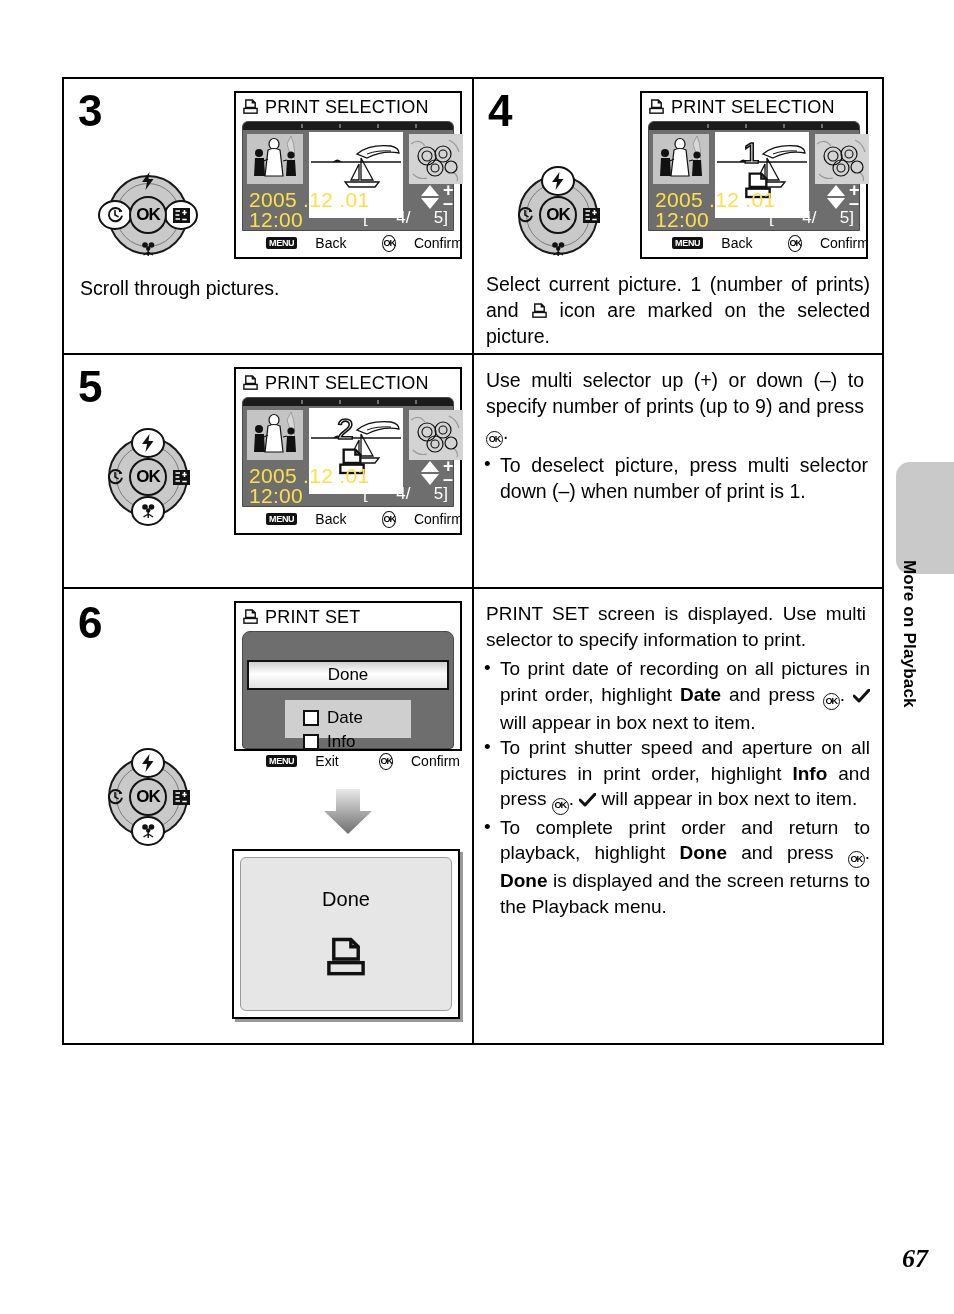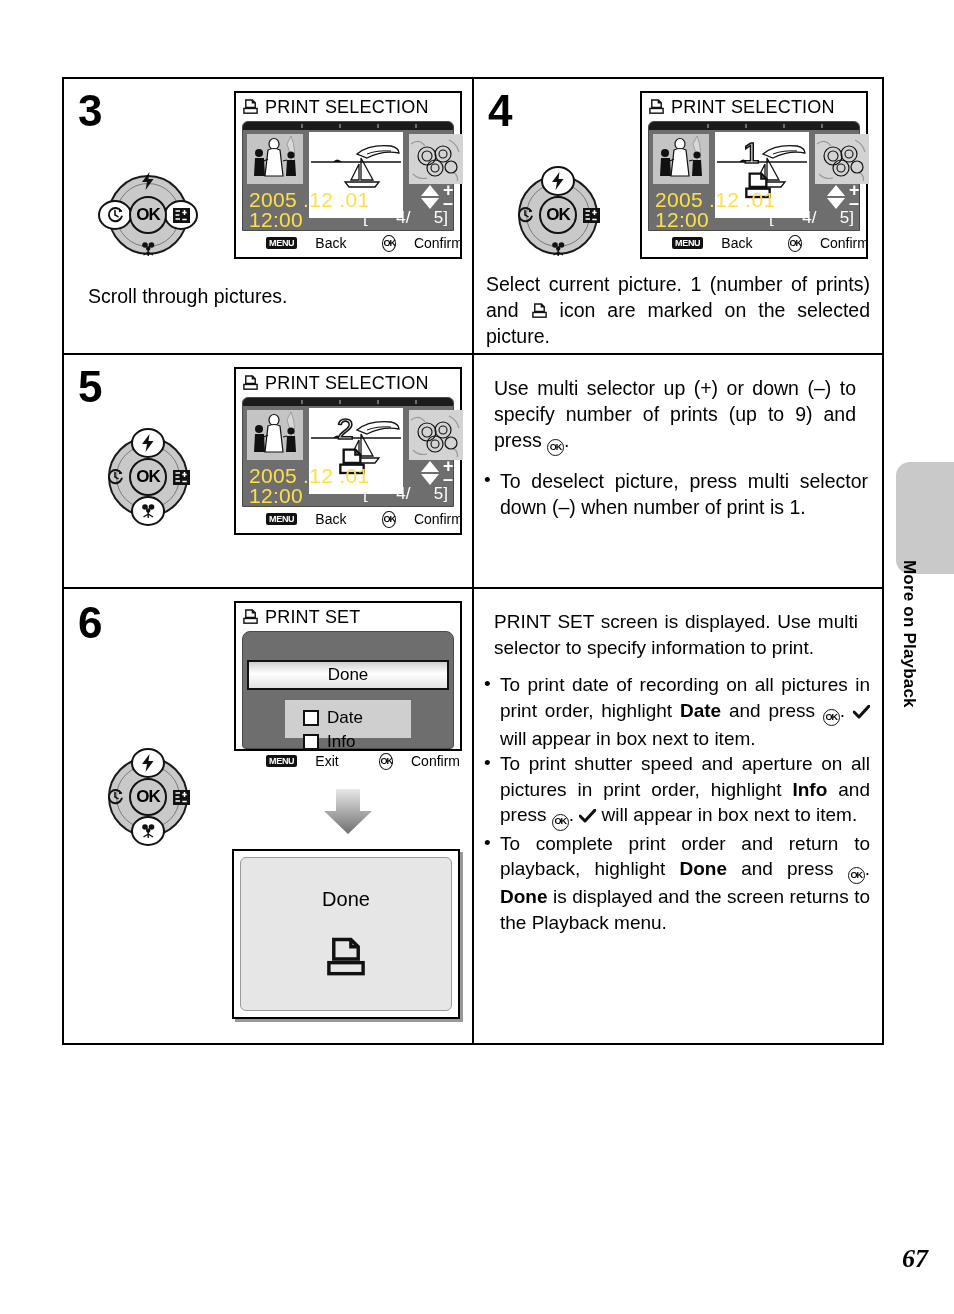--- a/index.html
+++ b/index.html
@@ -149,21 +149,21 @@
     width:17px; height:17px; font-size:9px; font-weight:bold; letter-spacing:-1px;
   }
 
   
   .caption {
     position: absolute;
     font-size: 19.5px; line-height: 26px;
     text-align: justify;
     font-family: "Liberation Sans", sans-serif;
   }
-  .caption p { margin: 12px; }
+  .caption p { margin: 4px; }
   .bullets { list-style: none; margin: 0; padding: 0; }
   .bullets li {
     position: relative; padding-left: 18px; text-align: justify;
   }
   .bullets li:before {
     content: "\2022"; position: absolute; left: 2px; top: -1px; font-size: 19px;
   }
   b { font-weight: bold; }
 
   

